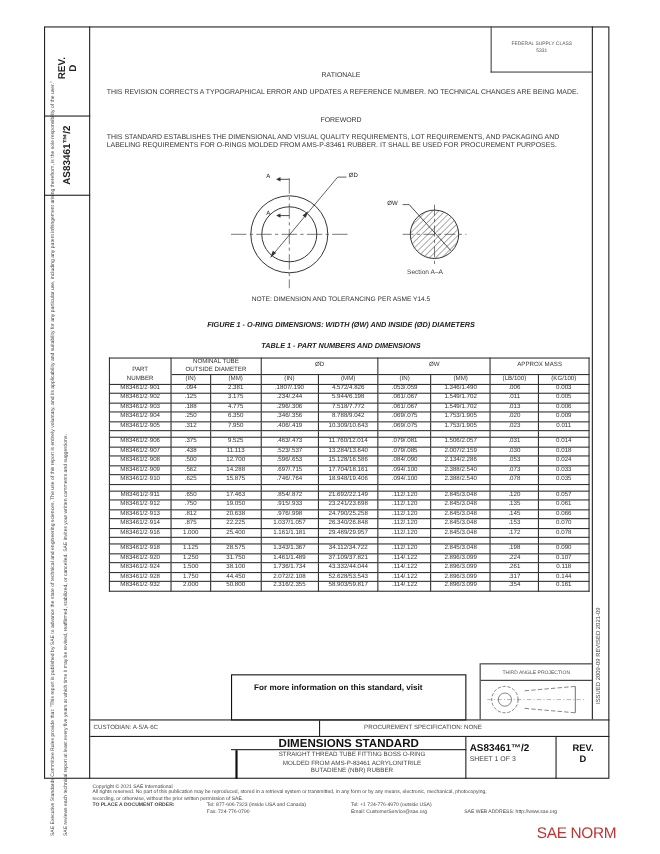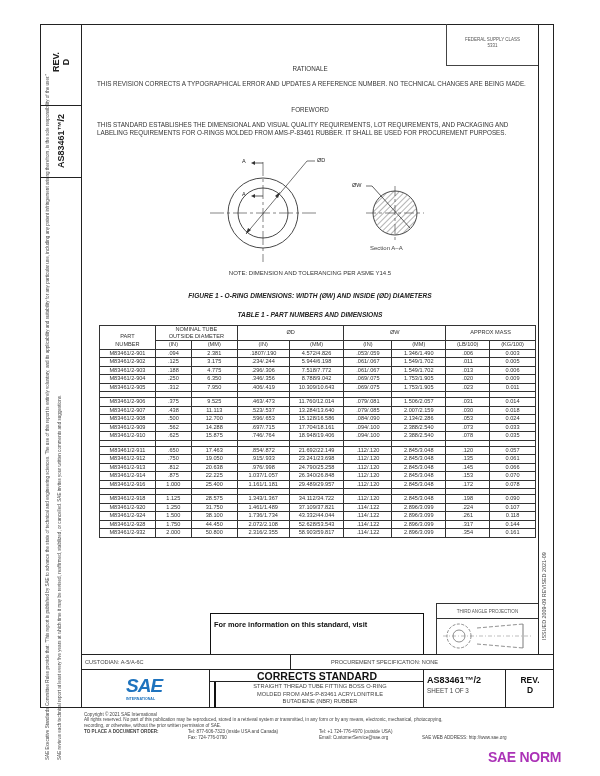--- a/index.html
+++ b/index.html
@@ -36,21 +36,21 @@
   
   table.parts { position: absolute; left: 99px; top: 325px; width: 437px; border-collapse: collapse; font-size: 5.6px; color: #333; }
   table.parts th, table.parts td { border-left: 1px solid #333; border-right: 1px solid #333; text-align: center; padding: 0 1px; height: 7.8px; line-height: 7.5px; font-weight: normal; white-space: nowrap; }
   table.parts thead th { border: 1px solid #333; }
   table.parts thead tr.sub th { border-top: none; }
   table.parts td { border-bottom: 1px solid #333; }
   table.parts tr.gap td { height: 6px; border-bottom: 1px solid #333; }
   table.parts { border: 1.2px solid #222; }
 
   
-  .info-box { position: absolute; left: 210px; top: 613px; width: 214px; height: 42px; border: 1.6px solid #111; border-left-width: 1px; border-top-width: 1px; padding: 6px 0 0 3px; }
+  .info-box { position: absolute; left: 210px; top: 613px; width: 214px; height: 42px; border: 1.6px solid #111; border-left-width: 1px; border-top-width: 1px; padding: 6px 0 0 20px; }
   .info-box .t1 { font-size: 7.4px; font-weight: bold; color: #111; }
   .info-box .t2 { font-size: 7.2px; color: #1a3fbf; text-decoration: underline; margin-top: 2px; }
 
   
   .proj { position: absolute; left: 436px; top: 603px; width: 102px; height: 51px; border-left: 1px solid #333; }
   .proj .lbl { height: 16px; border-bottom: 1px solid #333; border-top: 1px solid #333; font-size: 4.6px; text-align: center; line-height: 15px; color: #555; }
 
   .issued { position: absolute; left: 541px; top: 640px; transform-origin: 0 0; transform: rotate(-90deg); font-size: 5.4px; white-space: nowrap; color: #444; width: 240px; }
 
   
@@ -65,21 +65,21 @@
   .doc-cell { position: absolute; left: 342px; top: 0; width: 82px; height: 38px; border-right: 1px solid #222; padding: 5px 0 0 3px; }
   .doc-cell .dn { font-size: 9px; font-weight: bold; color: #111; }
   .doc-cell .sh { font-size: 6.3px; color: #444; margin-top: 2px; }
   .rev-cell { position: absolute; left: 424px; top: 0; width: 48px; height: 38px; text-align: center; padding-top: 5px; font-size: 8.5px; font-weight: bold; color: #111; line-height: 10px; }
 
   
   .footer { position: absolute; left: 84px; top: 712px; width: 460px; font-size: 4.6px; line-height: 5.4px; color: #444; }
   .footer .order { position: relative; height: 14px; margin-top: 1px; }
   .footer .order span { position: absolute; white-space: nowrap; }
 
-  .wm { position: absolute; left: 488px; top: 749px; font-size: 14px; font-weight: bold; color: #a21caf; opacity: 0.9; letter-spacing: -0.3px; }
+  .wm { position: absolute; left: 488px; top: 749px; font-size: 14px; font-weight: normal; color: #b91c1c; opacity: 0.9; letter-spacing: -0.3px; }
 </style>
 </head>
 <body>
 
 <div class="side-notice">
   <p>SAE Executive Standards Committee Rules provide that: "This report is published by SAE to advance the state of technical and engineering sciences. The use of this report is entirely voluntary, and its applicability and suitability for any particular use, including any patent infringement arising therefrom, is the sole responsibility of the user."</p>
   <p style="margin-top:4px">SAE reviews each technical report at least every five years at which time it may be revised, reaffirmed, stabilized, or cancelled. SAE invites your written comments and suggestions.</p>
 </div>
 
 <div class="frame"></div>
@@ -452,26 +452,22 @@
   </svg>
 </div>
 
 <div class="issued">ISSUED 2009-09    REVISED 2021-09</div>
 
 <div class="custodian-row">
   <span class="c1">CUSTODIAN: A-5/A-6C</span>
   <span class="c2">PROCUREMENT SPECIFICATION: NONE</span>
 </div>
 <div class="title-block">
-  <div class="logo-cell">
-    <div class="abs" style="left:44px; top:5px; font-size:19px; font-weight:900; font-style:italic; color:#1e73be; letter-spacing:-1px;">SAE</div>
-    <div class="abs" style="left:44px; top:27px; font-size:3.6px; color:#1e73be; font-weight:bold;">INTERNATIONAL</div>
-  </div>
   <div class="std-cell">
-    <div class="std-title">CORRECTS STANDARD</div>
+    <div class="std-title">DIMENSIONS STANDARD</div>
     <div class="std-desc">
       <div>STRAIGHT THREAD TUBE FITTING BOSS O-RING</div>
       <div>MOLDED FROM AMS-P-83461 ACRYLONITRILE</div>
       <div>BUTADIENE (NBR) RUBBER</div>
     </div>
   </div>
   <div class="doc-cell">
     <div class="dn">AS83461™/2</div>
     <div class="sh">SHEET 1 OF 3</div>
   </div>

